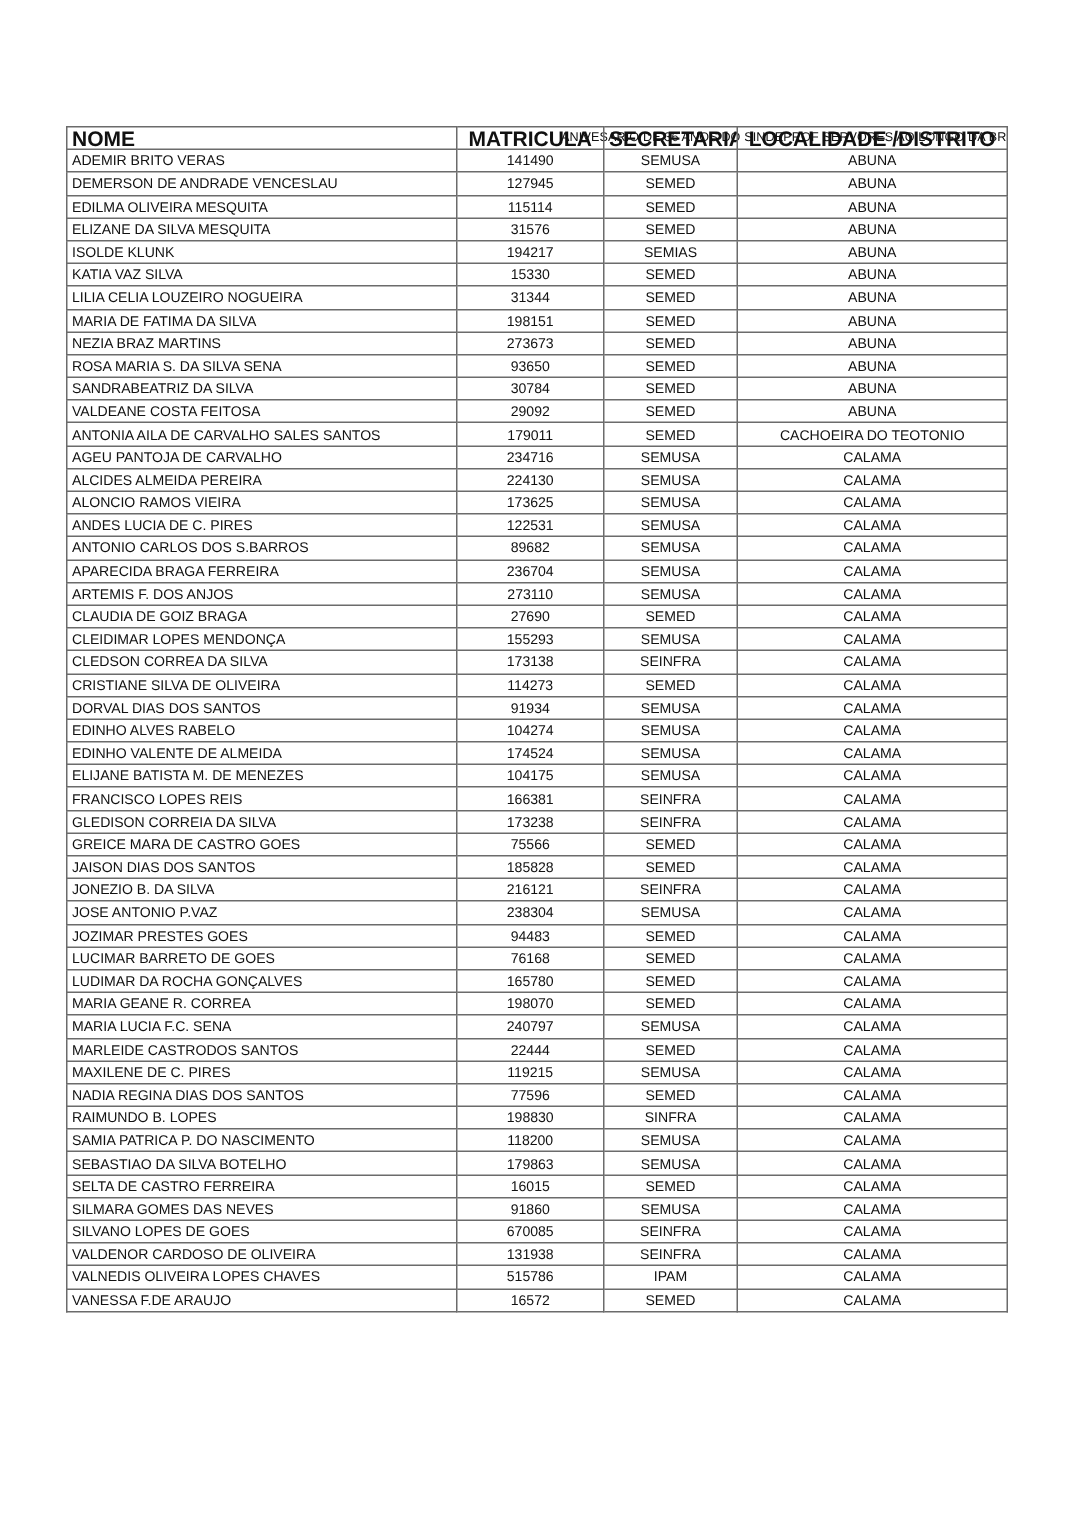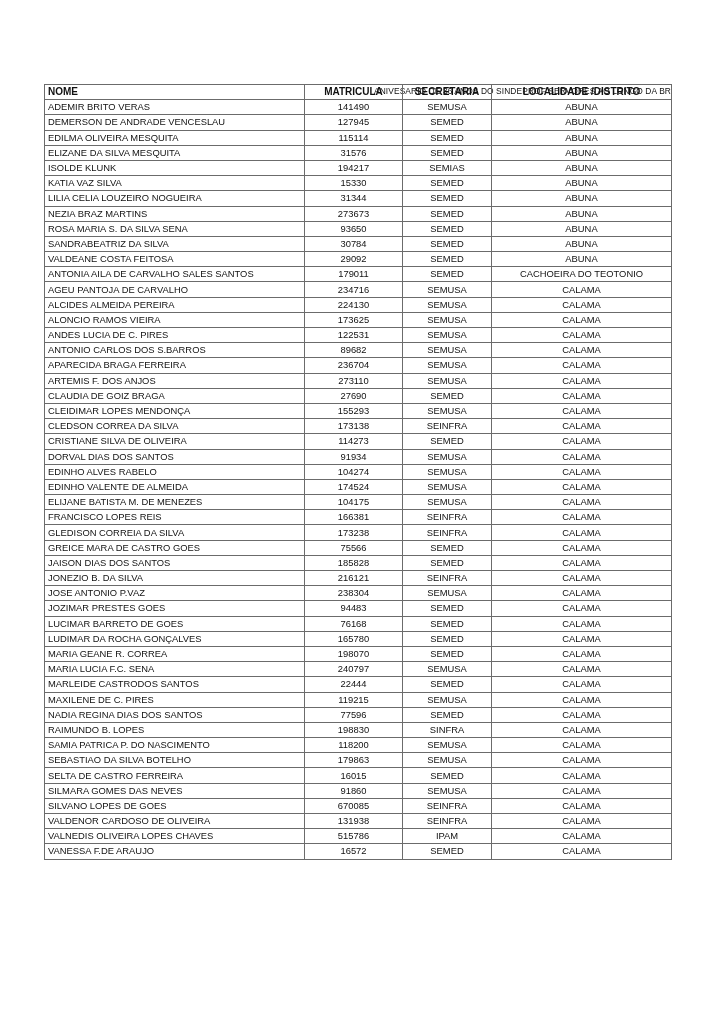--- a/index.html
+++ b/index.html
@@ -4,21 +4,21 @@
 <style>
   html, body { margin:0; padding:0; background:#ffffff; }
   body { width:724px; height:1024px; position:relative; overflow:hidden;
          font-family:"Liberation Sans", sans-serif; color:#111; }
   .title { position:absolute; left:44px; width:627px; top:86px; text-align:right;
            font-size:8.4px; font-weight:normal; letter-spacing:0.1px; }
   table { position:absolute; left:44px; top:84px; width:627px; border-collapse:collapse;
           table-layout:fixed; }
   td, th { border:1px solid #6b6b6b; height:14.2px; padding:0 3px; font-size:9.4px;
            line-height:14px; white-space:nowrap; overflow:hidden; font-weight:normal; }
-  th { font-weight:bold; font-size:10px; }
+  th { font-weight:bold; font-size:14px; }
   col.c1 { width:260px; } col.c2 { width:98px; } col.c3 { width:89px; } col.c4 { width:180px; }
   .l { text-align:left; } .c { text-align:center; }
 </style>
 </head>
 <body>
 
 <div class="title">ANIVESARIO DE 36 ANOS DO SINDEPROF SERVORES AO LONGO DA BR</div>
 
 <table>
   <colgroup>
@@ -72,20 +72,26 @@
         <td class="c">SEMED</td>
         <td class="c">ABUNA</td>
       </tr>
       <tr>
         <td class="l">LILIA CELIA LOUZEIRO NOGUEIRA</td>
         <td class="c">31344</td>
         <td class="c">SEMED</td>
         <td class="c">ABUNA</td>
       </tr>
       <tr>
+        <td class="l">MARIA DE FATIMA DA SILVA</td>
+        <td class="c">198151</td>
+        <td class="c">SEMED</td>
+        <td class="c">ABUNA</td>
+      </tr>
+      <tr>
         <td class="l">NEZIA BRAZ MARTINS</td>
         <td class="c">273673</td>
         <td class="c">SEMED</td>
         <td class="c">ABUNA</td>
       </tr>
       <tr>
         <td class="l">ROSA MARIA S. DA SILVA SENA</td>
         <td class="c">93650</td>
         <td class="c">SEMED</td>
         <td class="c">ABUNA</td>

